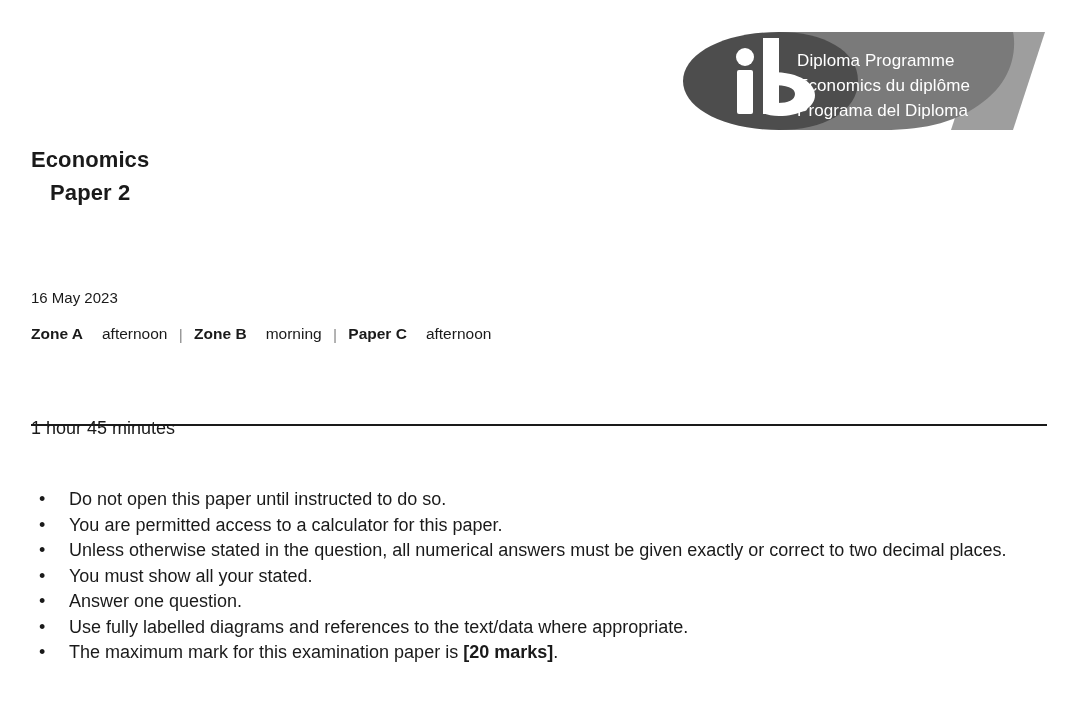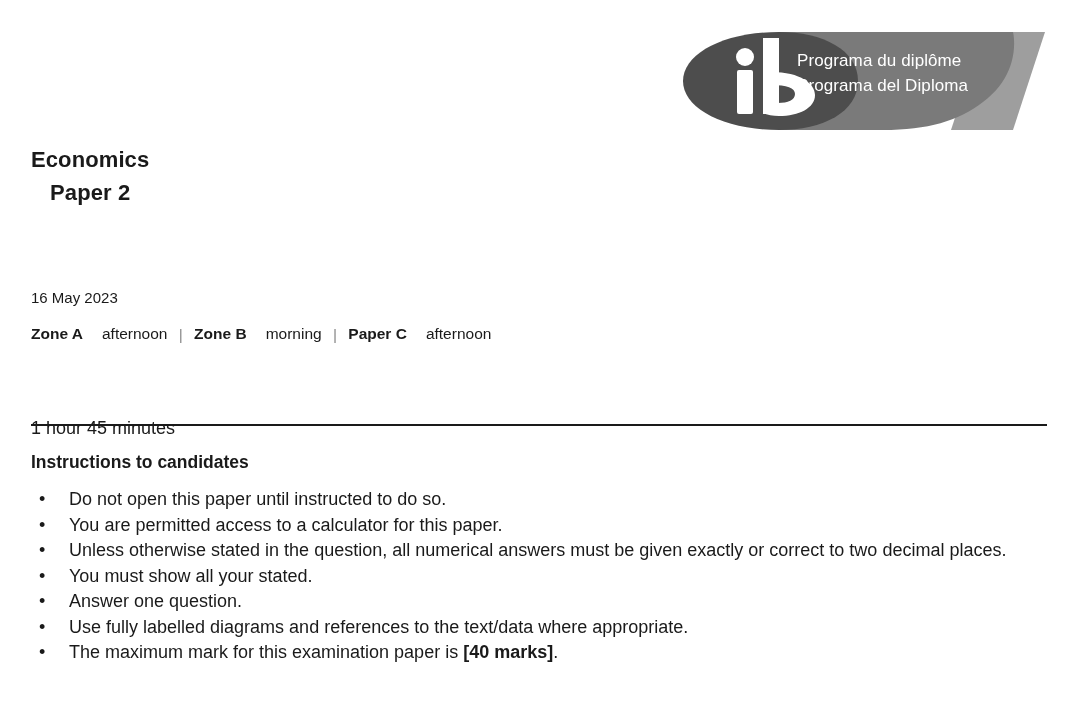--- a/index.html
+++ b/index.html
@@ -156,21 +156,22 @@
       <path d="M96 0 C40 0 0 22 0 49 C0 76 40 98 96 98 C140 98 175 80 175 49 C175 18 140 0 96 0 Z" fill="#4d4d4d"></path>
 
       <g fill="#ffffff">
         <circle cx="62" cy="25" r="9"></circle>
         <rect x="54" y="38" width="16" height="44" rx="2"></rect>
         <path d="M80 6 h16 v76 h-16 Z"></path>
         <path d="M88 40 C118 40 132 52 132 63 C132 76 116 84 96 84 C90 84 84 83 80 81 L80 66 C84 69 89 71 95 71 C105 71 112 68 112 62 C112 56 104 53 88 53 Z"></path>
       </g>
     </svg>
     <div class="logo-text">
-      <div>Programa du diplôme</div>
+      <div>Diploma Programme</div>
+      <div>Economics du diplôme</div>
       <div>Programa del Diploma</div>
     </div>
   </div>
 
   <div class="title">
     <div>Economics</div>
     <div>Paper 2</div>
   </div>
 
   <div class="exam-date">16 May 2023</div>
@@ -179,21 +180,20 @@
     <span><span class="zname">Zone A</span><span class="ztime">afternoon</span></span>
     <span class="sep">|</span>
     <span><span class="zname">Zone B</span><span class="ztime">morning</span></span>
     <span class="sep">|</span>
     <span><span class="zname">Paper C</span><span class="ztime">afternoon</span></span>
   </div>
 
   <div class="duration">1 hour 45 minutes</div>
   <div class="rule"></div>
 
-  <div class="instructions-heading">Instructions to candidates</div>
   <div class="instructions">
     <ul>
       <li>
         <span class="bullet">•</span>
         <span class="text">Do not open this paper until instructed to do so.</span>
       </li>
       <li>
         <span class="bullet">•</span>
         <span class="text">You are permitted access to a calculator for this paper.</span>
       </li>
@@ -208,18 +208,18 @@
       <li>
         <span class="bullet">•</span>
         <span class="text">Answer one question.</span>
       </li>
       <li>
         <span class="bullet">•</span>
         <span class="text">Use fully labelled diagrams and references to the text/data where appropriate.</span>
       </li>
       <li>
         <span class="bullet">•</span>
-        <span class="text"><span>The maximum mark for this examination paper is </span><b>[40 marks]</b><span>.</span></span>
+        <span class="text"><span>The maximum mark for this examination paper is </span><b>[20 marks]</b><span>.</span></span>
       </li>
     </ul>
   </div>
 
 </div>
 
 </body></html>

